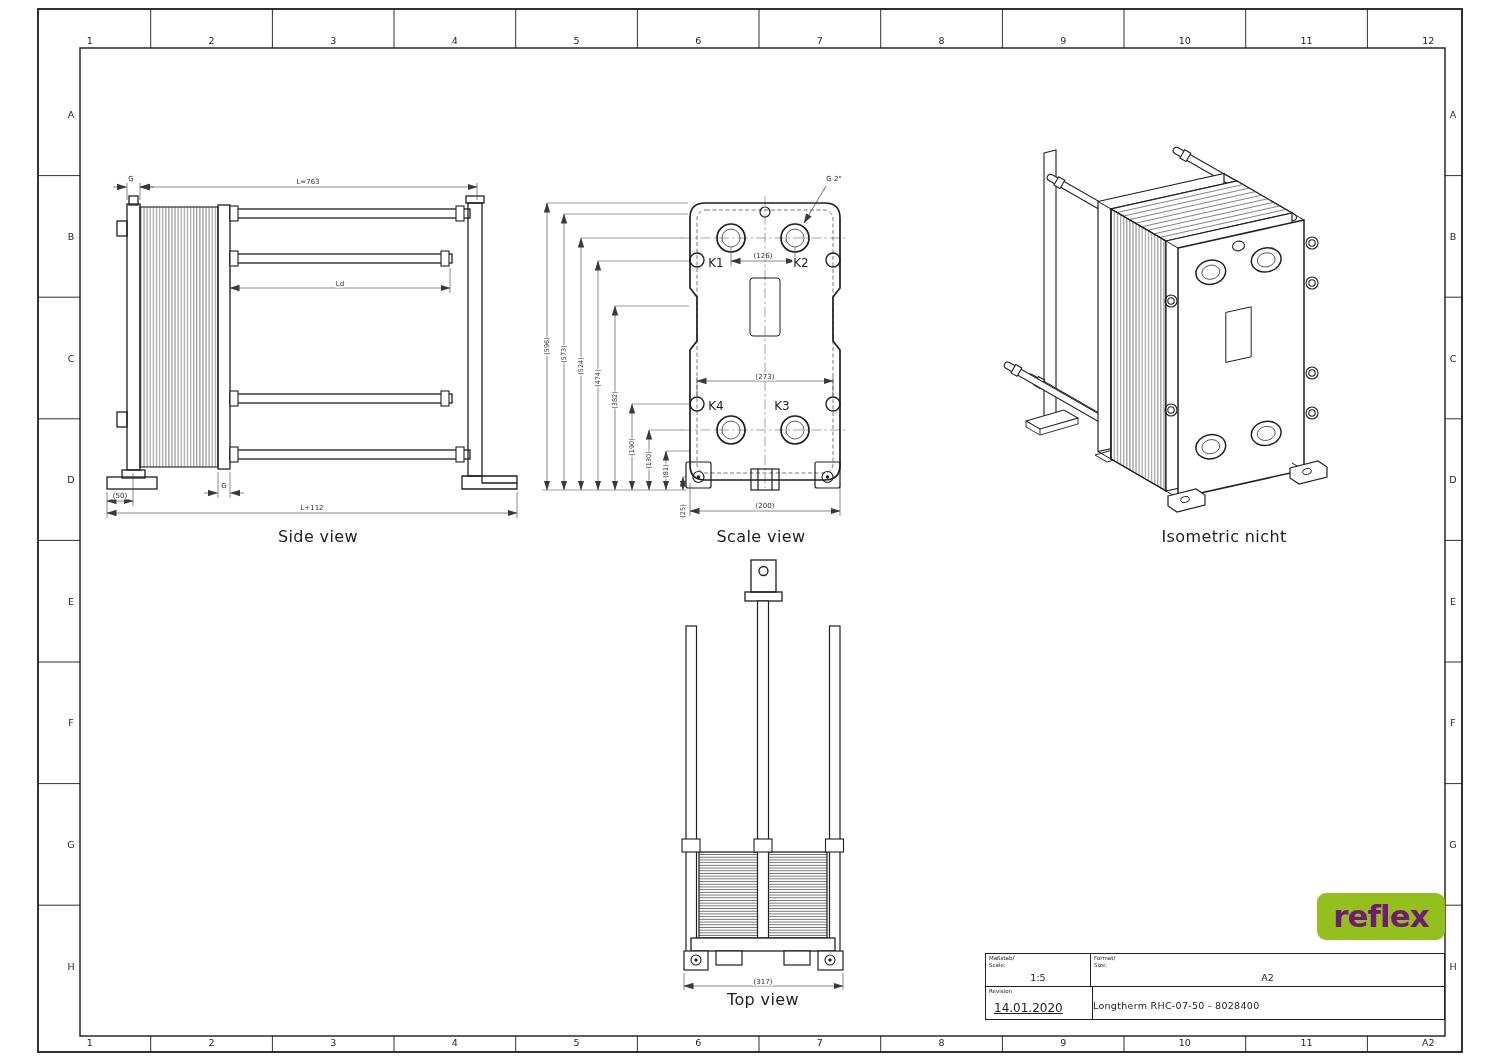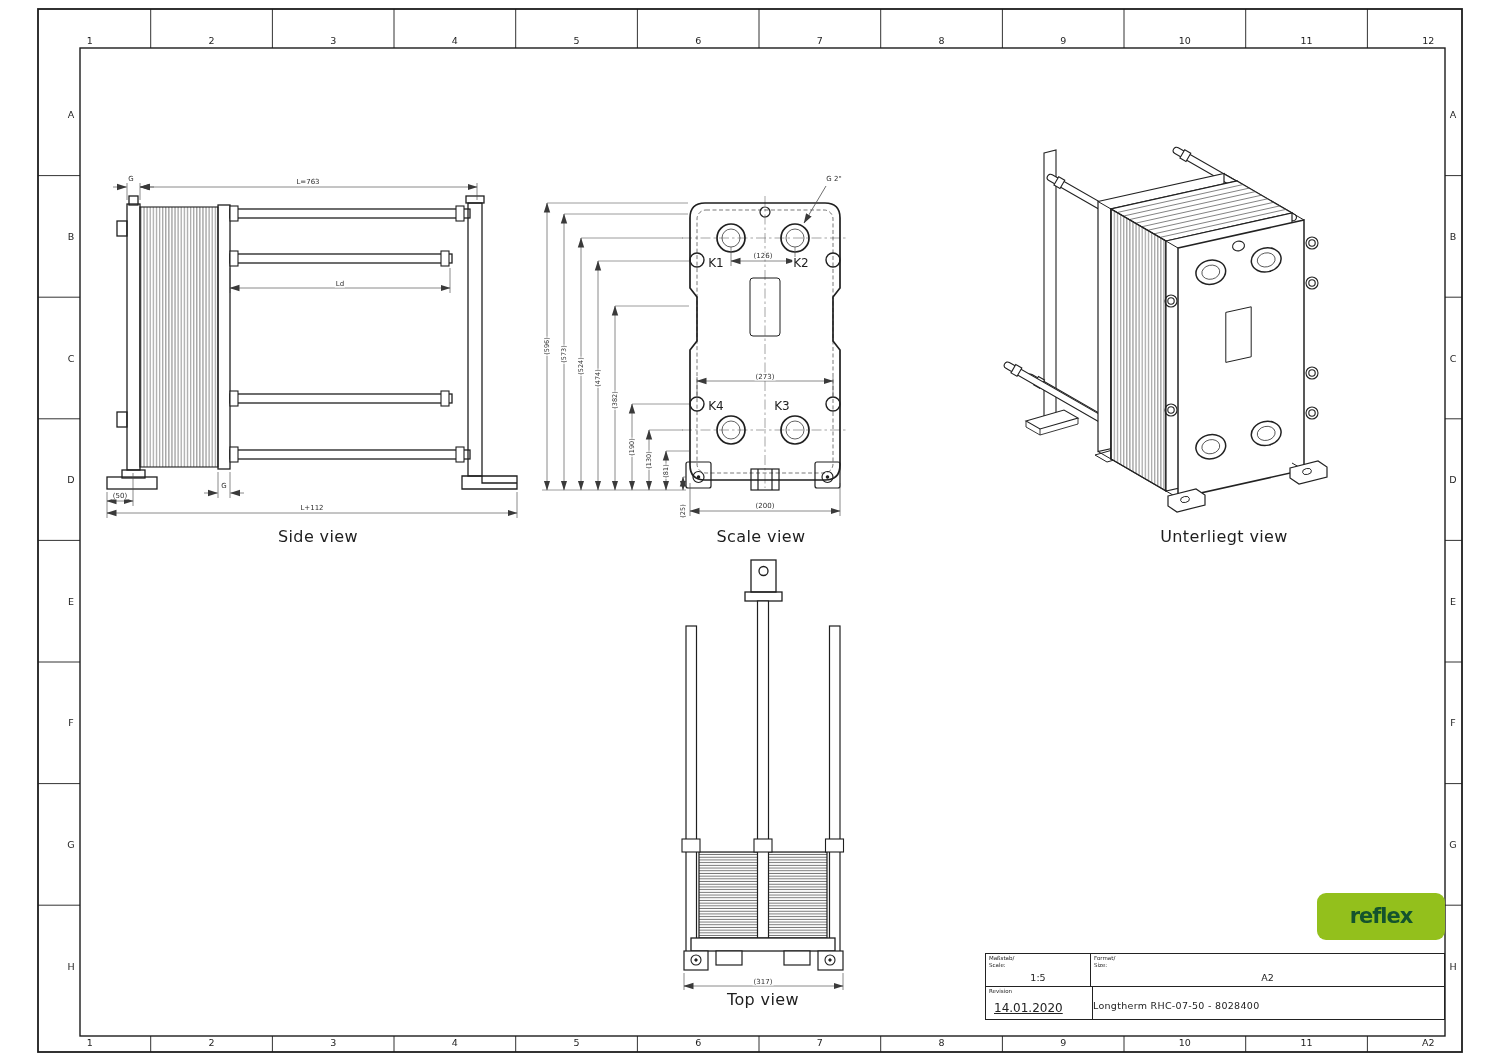--- a/index.html
+++ b/index.html
@@ -33,21 +33,21 @@
   .tiny-labels { position:absolute; top:1px; left:3px; }
   .tiny { display:block; font-size:5.5px; line-height:1.25; color:#222; }
   .kv-val { position:absolute; left:0; right:0; bottom:3px; text-align:center; font-size:9.5px; }
   .rev-cell { width:107px; }
   .rev-val { position:absolute; left:8px; bottom:4px; font-size:12px;text-decoration:underline; }
   .title-cell { flex:1; display:flex; align-items:center; justify-content:flex-start;
                 font-size:9.5px; padding-top:4px; letter-spacing:0.3px; }
 
   .logo { position:absolute; left:1317px; top:893px; width:128px; height:47px;
           background:#93c01c; border-radius:9px; display:flex; align-items:center; justify-content:center; }
-  .logo-text { color:#14532d; font-weight:bold; font-size:21px; letter-spacing:-1px; transform:translateY(-1px); }
+  .logo-text { color:#701a75; font-weight:bold; font-size:31px; letter-spacing:-1px; transform:translateY(-1px); }
 </style>
 </head>
 <body>
 
 <div class="page">
 
 <svg class="canvas" width="1500" height="1061" viewBox="0 0 1500 1061">
   <defs>
     <marker id="arr" viewBox="0 0 10 10" refX="9.5" refY="5" markerWidth="10" markerHeight="10" orient="auto-start-reverse" markerUnits="userSpaceOnUse">
       <path d="M10,5 L0,1.8 L0,8.2 Z" fill="#3a3a3a"></path>
@@ -346,21 +346,21 @@
 <span class="lbl dim" style="left:763px;top:256px">(126)</span>
 <span class="lbl dim" style="left:765px;top:377px">(273)</span>
 <span class="lbl dim" style="left:765px;top:506px">(200)</span>
 <span class="lbl dim" style="left:834px;top:179px">G 2"</span>
 <span class="lbl portlabel" style="left:716px;top:263px">K1</span>
 <span class="lbl portlabel" style="left:801px;top:263px">K2</span>
 <span class="lbl portlabel" style="left:716px;top:406px">K4</span>
 <span class="lbl portlabel" style="left:782px;top:406px">K3</span>
 <span class="lbl viewlabel" style="left:761px;top:537px">Scale view</span>
 
-<span class="lbl viewlabel" style="left:1224px;top:537px">Unterliegt view</span>
+<span class="lbl viewlabel" style="left:1224px;top:537px">Isometric nicht</span>
 <span class="lbl dim" style="left:763px;top:982px">(317)</span>
 <span class="lbl viewlabel" style="left:763px;top:1000px">Top view</span>
 
 <div class="tb">
   <div class="tb-row tb-row1">
     <div class="cell scale-cell">
       <div class="tiny-labels">
         <span class="tiny">Maßstab/</span>
         <span class="tiny">Scale:</span>
       </div>

